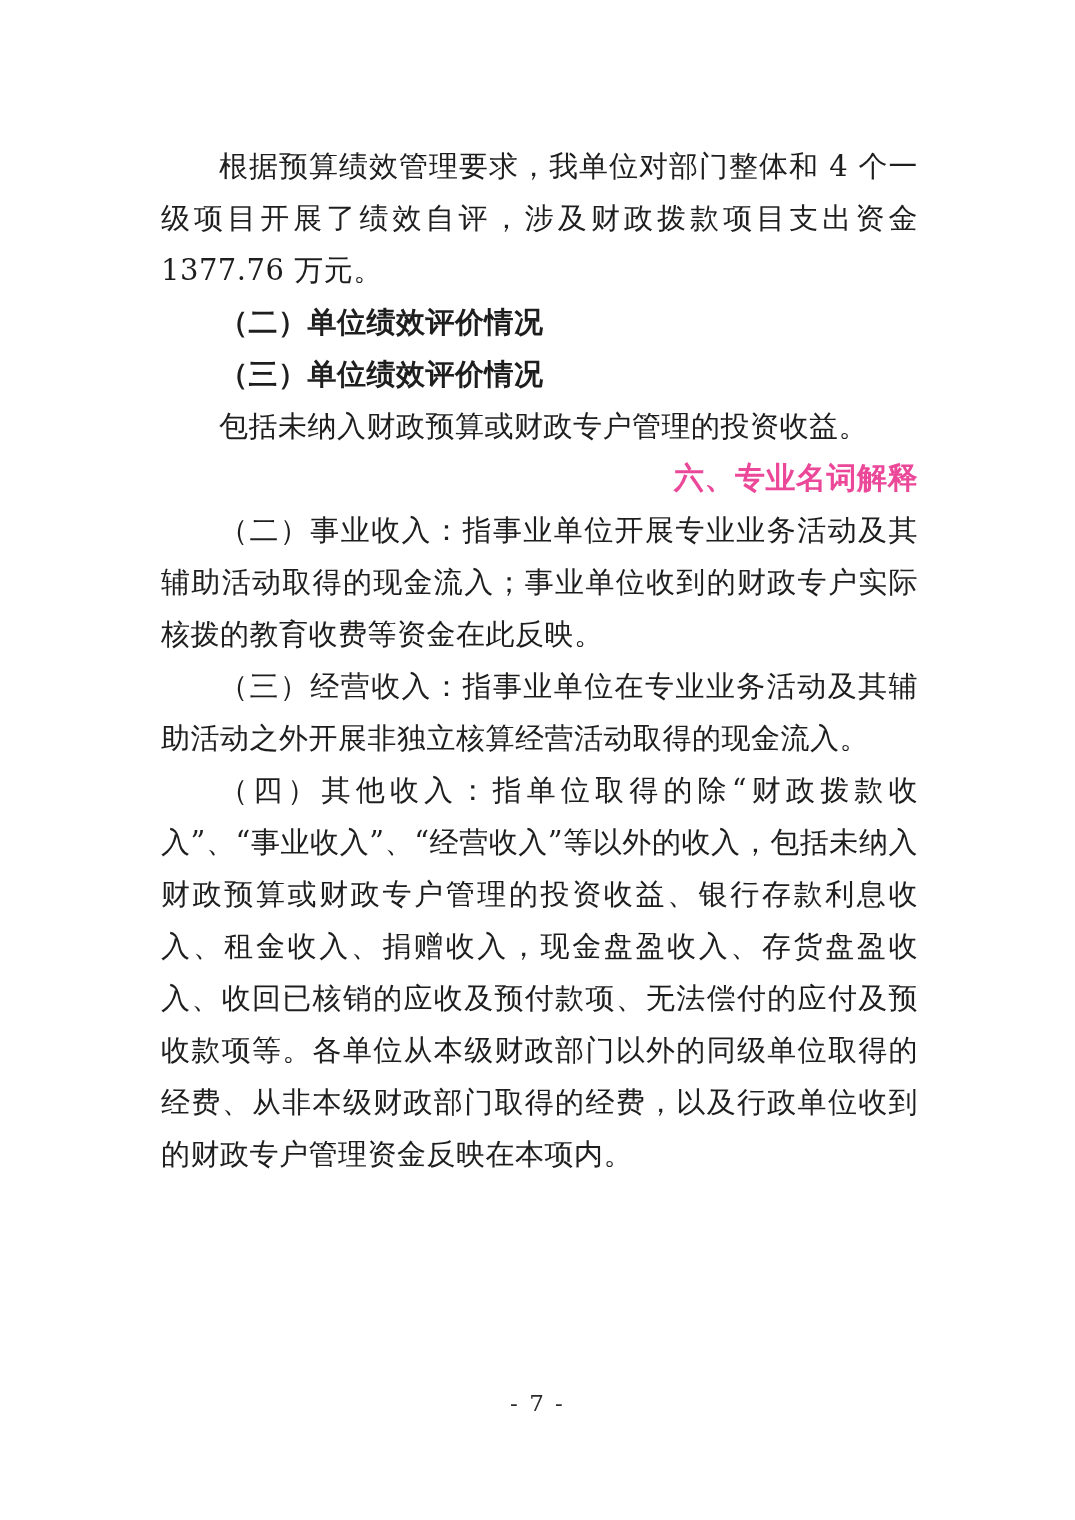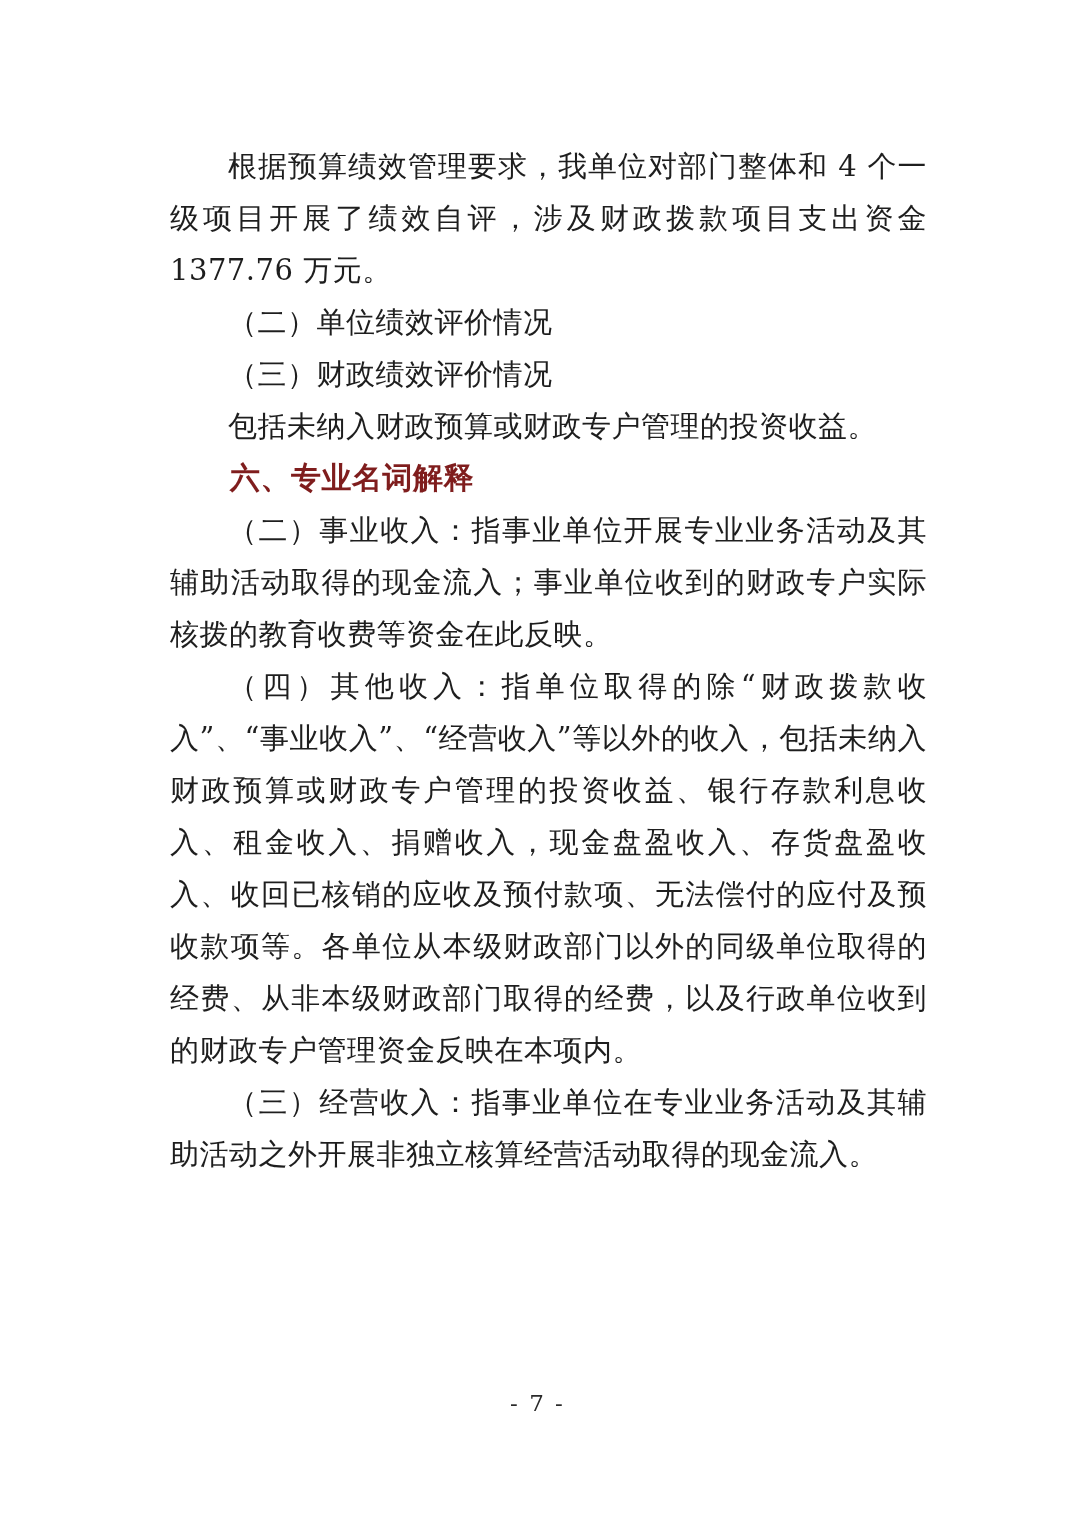--- a/index.html
+++ b/index.html
@@ -11,52 +11,53 @@
       position: relative;
       width: 1075px;
       height: 1520px;
       background: #ffffff;
       overflow: hidden;
       font-family: "DejaVu Serif", "Liberation Serif", serif;
       color: #1e1e1e;
     }
     .text-block {
       position: absolute;
-      left: 170px;
+      left: 161px;
       top: 140px;
       width: 757px;
     }
     .para {
       margin: 0;
       font-size: 29px;
       line-height: 52px;
       letter-spacing: 0.5px;
       text-align: justify;
       text-indent: 2em;
       font-family: "DejaVu Serif", "Liberation Serif", serif;
       font-weight: 400;
     }
     .heading-kai {
       margin: 0;
       font-size: 29px;
       line-height: 52px;
       letter-spacing: 0.5px;
       text-indent: 2em;
       font-family: "DejaVu Serif", "Liberation Serif", serif;
-      font-weight: 400;
+      font-weight: 700;
     }
     .heading-hei {
       margin: 0;
       font-size: 30px;
       line-height: 52px;
       letter-spacing: 0.5px;
       text-indent: 2em;
       font-family: "DejaVu Sans", "Liberation Sans", sans-serif;
       font-weight: 700;
-      color: #7f1d1d;
+      color: #ec4899;
+      text-align: right;
     }
     .page-number {
       position: absolute;
       top: 1385px;
       left: 0;
       width: 100%;
       text-align: center;
       font-size: 23px;
       line-height: 36px;
       letter-spacing: 2px;
@@ -69,30 +70,30 @@
 
 <div class="page">
 
   <div class="text-block">
 
     <p class="para">根据预算绩效管理要求，我单位对部门整体和 4 个一级项目开展了绩效自评，涉及财政拨款项目支出资金 1377.76 万元。</p>
 
     <p class="heading-kai">（二）单位绩效评价情况</p>
 
 
-    <p class="heading-kai">（三）财政绩效评价情况</p>
+    <p class="heading-kai">（三）单位绩效评价情况</p>
 
     <p class="para">包括未纳入财政预算或财政专户管理的投资收益。</p>
 
     <p class="heading-hei">六、专业名词解释</p>
 
 
     <p class="para">（二）事业收入：指事业单位开展专业业务活动及其辅助活动取得的现金流入；事业单位收到的财政专户实际核拨的教育收费等资金在此反映。</p>
 
+    <p class="para">（三）经营收入：指事业单位在专业业务活动及其辅助活动之外开展非独立核算经营活动取得的现金流入。</p>
+
     <p class="para">（四）其他收入：指单位取得的除“财政拨款收入”、“事业收入”、“经营收入”等以外的收入，包括未纳入财政预算或财政专户管理的投资收益、银行存款利息收入、租金收入、捐赠收入，现金盘盈收入、存货盘盈收入、收回已核销的应收及预付款项、无法偿付的应付及预收款项等。各单位从本级财政部门以外的同级单位取得的经费、从非本级财政部门取得的经费，以及行政单位收到的财政专户管理资金反映在本项内。</p>
-
-    <p class="para">（三）经营收入：指事业单位在专业业务活动及其辅助活动之外开展非独立核算经营活动取得的现金流入。</p>
 
   </div>
 
   <div class="page-number">- 7 -</div>
 
 </div>
 
 </body></html>

